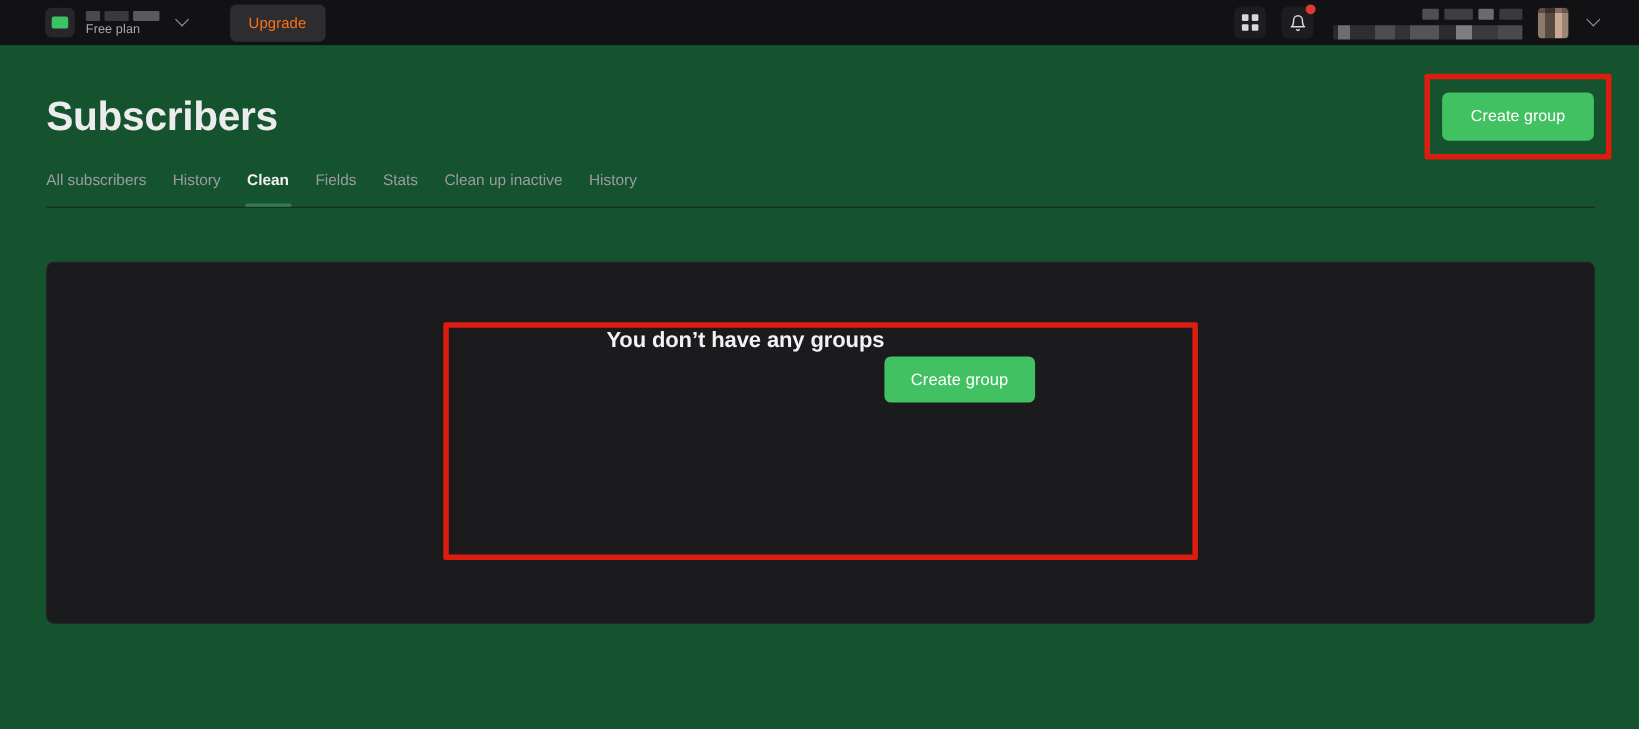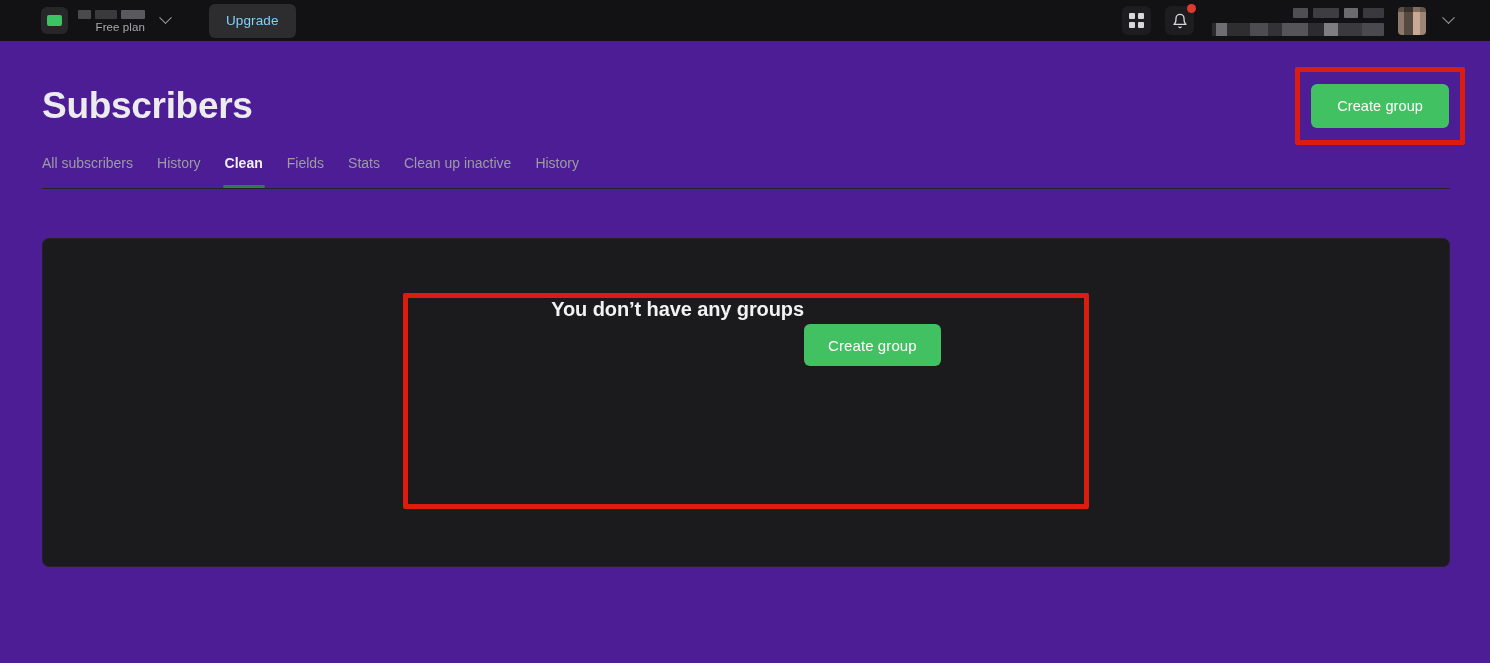--- a/index.html
+++ b/index.html
@@ -52,21 +52,20 @@
     border-radius: 2px;
     background: #3cc363;
   }
 
   .account-block {
     display: flex;
     flex-direction: column;
     justify-content: center;
     gap: 2px;
     margin-top: 3px;
-    text-align: right;
   }
   .redacted-row {
     display: flex;
     gap: 4px;
     align-items: center;
     height: 9px;
   }
   .redacted {
     height: 9px;
     border-radius: 1px;
@@ -97,21 +96,21 @@
     align-items: center;
     justify-content: center;
     width: 20px;
     height: 24px;
     cursor: pointer;
   }
 
   .upgrade-btn {
     margin-left: 24px;
     background: #2d2d30;
-    color: #7dd3fc;
+    color: #f97316;
     border: none;
     border-radius: 6px;
     font-size: 13.5px;
     font-family: inherit;
     height: 34px;
     padding: 0 17px;
     cursor: pointer;
     letter-spacing: .1px;
   }
 
@@ -202,21 +201,21 @@
     height: 24px;
     cursor: pointer;
   }
 
   
   .page {
     position: absolute;
     top: 41px; left: 0;
     width: 1490px;
     height: 622px;
-    background: #4c1d95;
+    background: #14532d;
   }
 
   .page-head {
     position: absolute;
     top: 43px;
     left: 42px;
   }
   .page-title {
     font-size: 37px;
     font-weight: 700;

